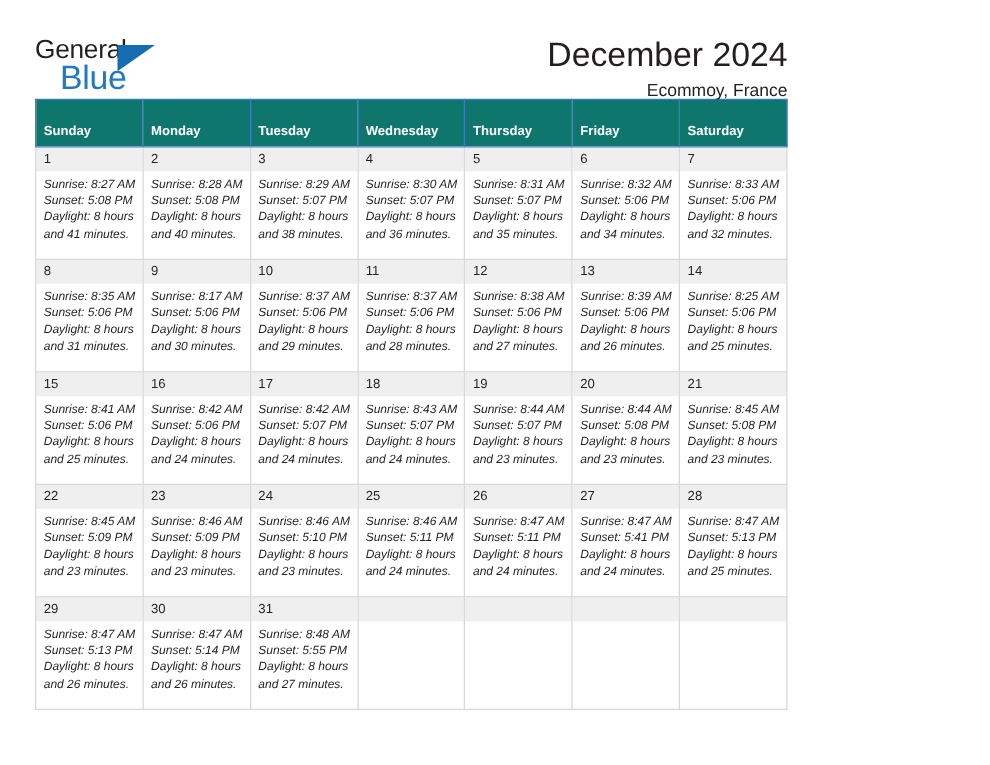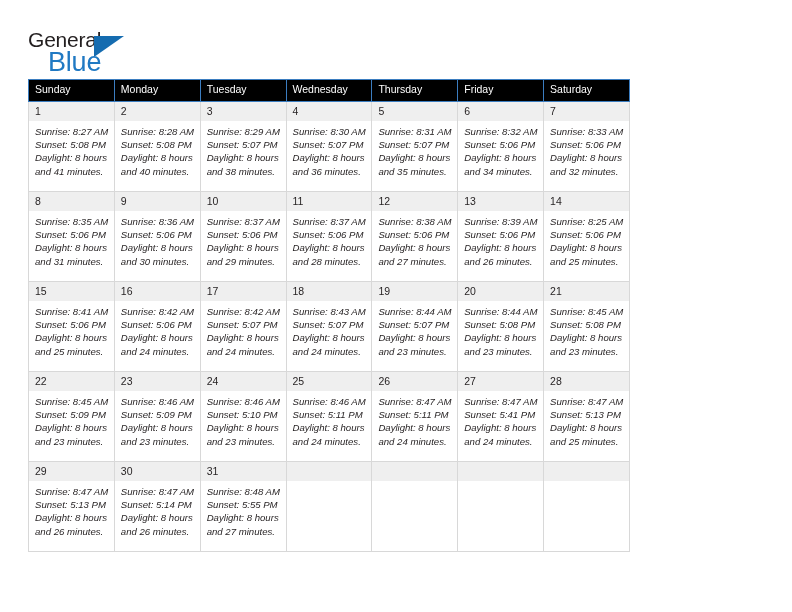--- a/index.html
+++ b/index.html
@@ -83,26 +83,26 @@
     white-space: nowrap;
   }
   
   table.calendar {
     width: 100%;
     border-collapse: collapse;
     table-layout: fixed;
     margin-top: 7px;
   }
   table.calendar th {
-    background: #000000;
+    background: #0f766e;
     color: #ffffff;
-    font-weight: normal;
+    font-weight: bold;
     font-size: 10.5px;
     text-align: left;
-    padding: 4px 0 5px 6px;
+    padding: 20px 0 5px 6px;
     border: 1px solid #3b7dc0;
     line-height: 1.1;
   }
   table.calendar td {
     vertical-align: top;
     border: 1px solid #d8d8d8;
     padding: 0;
     height: 90px;
     box-sizing: border-box;
     background: #ffffff;
@@ -136,20 +136,24 @@
 <body>
 
 <div class="page">
 
   <div class="header">
     <div class="logo">
       <span class="logo-general">General</span>
       <span class="logo-triangle"></span>
       <span class="logo-blue">Blue</span>
     </div>
+    <div class="title-block">
+      <h1 class="cal-title">December 2024</h1>
+      <p class="cal-subtitle">Ecommoy, France</p>
+    </div>
   </div>
 
   <table class="calendar">
     <thead>
       <tr>
         <th>Sunday</th>
         <th>Monday</th>
         <th>Tuesday</th>
         <th>Wednesday</th>
         <th>Thursday</th>
@@ -231,21 +235,21 @@
           <div class="cell-body">
             <div class="cell-line">Sunrise: 8:35 AM</div>
             <div class="cell-line">Sunset: 5:06 PM</div>
             <div class="cell-line">Daylight: 8 hours</div>
             <div class="cell-line">and 31 minutes.</div>
           </div>
         </td>
         <td>
           <div class="daynum-bar">9</div>
           <div class="cell-body">
-            <div class="cell-line">Sunrise: 8:36 AM</div>
+            <div class="cell-line">Sunrise: 8:17 AM</div>
             <div class="cell-line">Sunset: 5:06 PM</div>
             <div class="cell-line">Daylight: 8 hours</div>
             <div class="cell-line">and 30 minutes.</div>
           </div>
         </td>
         <td>
           <div class="daynum-bar">10</div>
           <div class="cell-body">
             <div class="cell-line">Sunrise: 8:37 AM</div>
             <div class="cell-line">Sunset: 5:06 PM</div>

